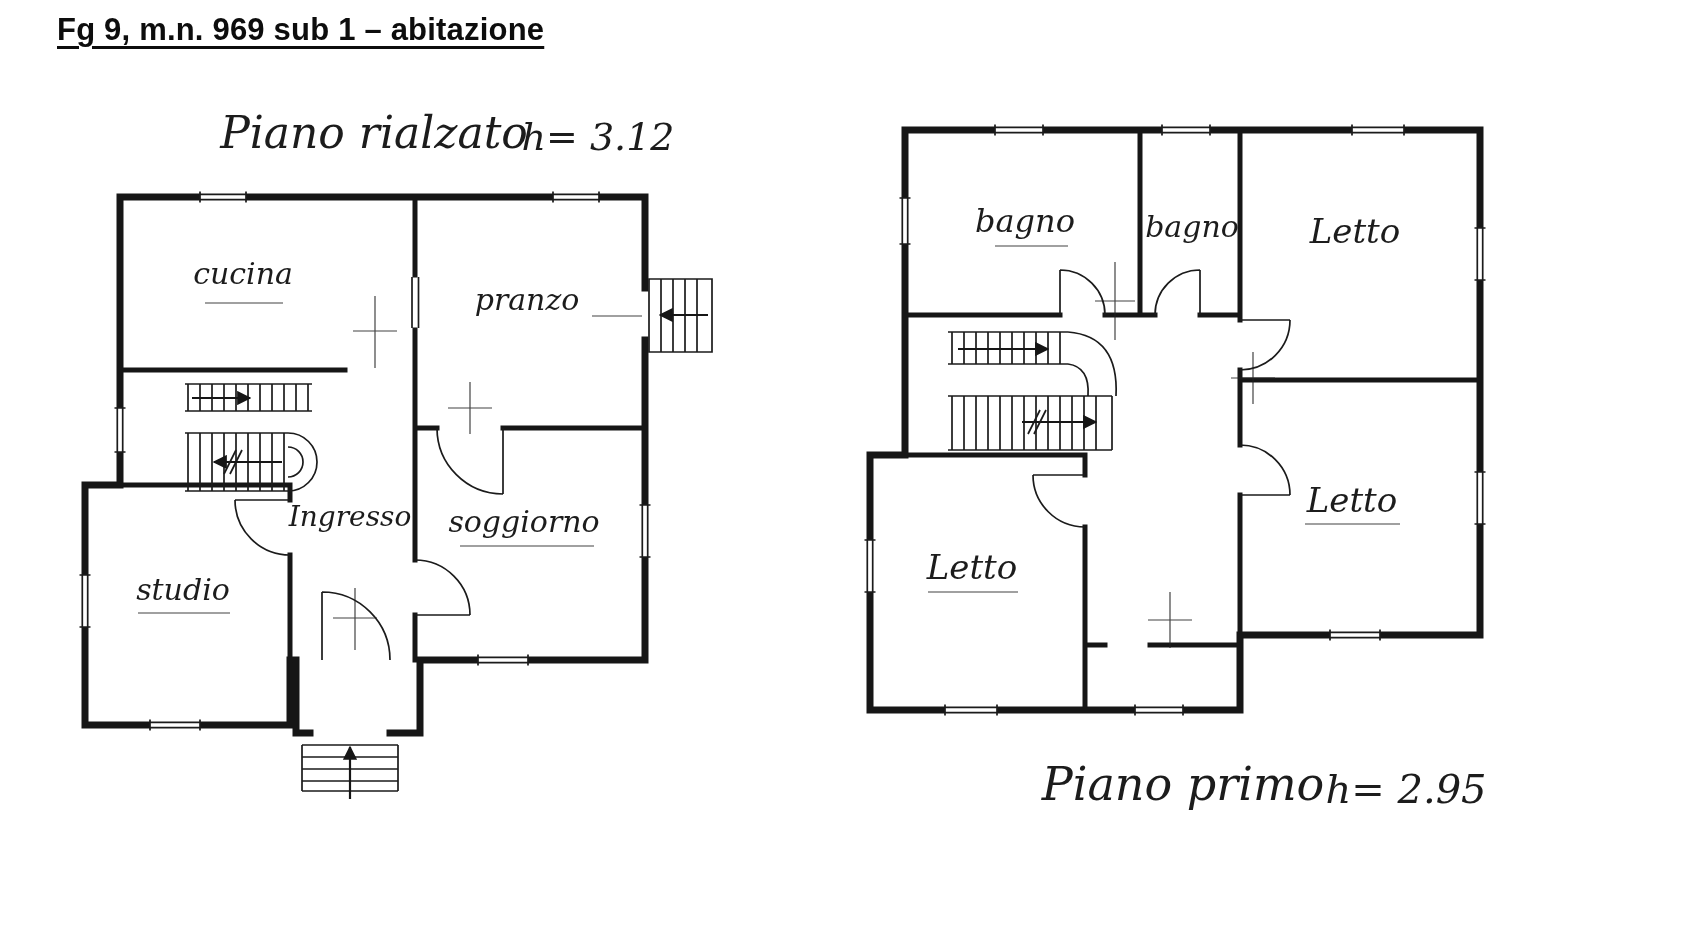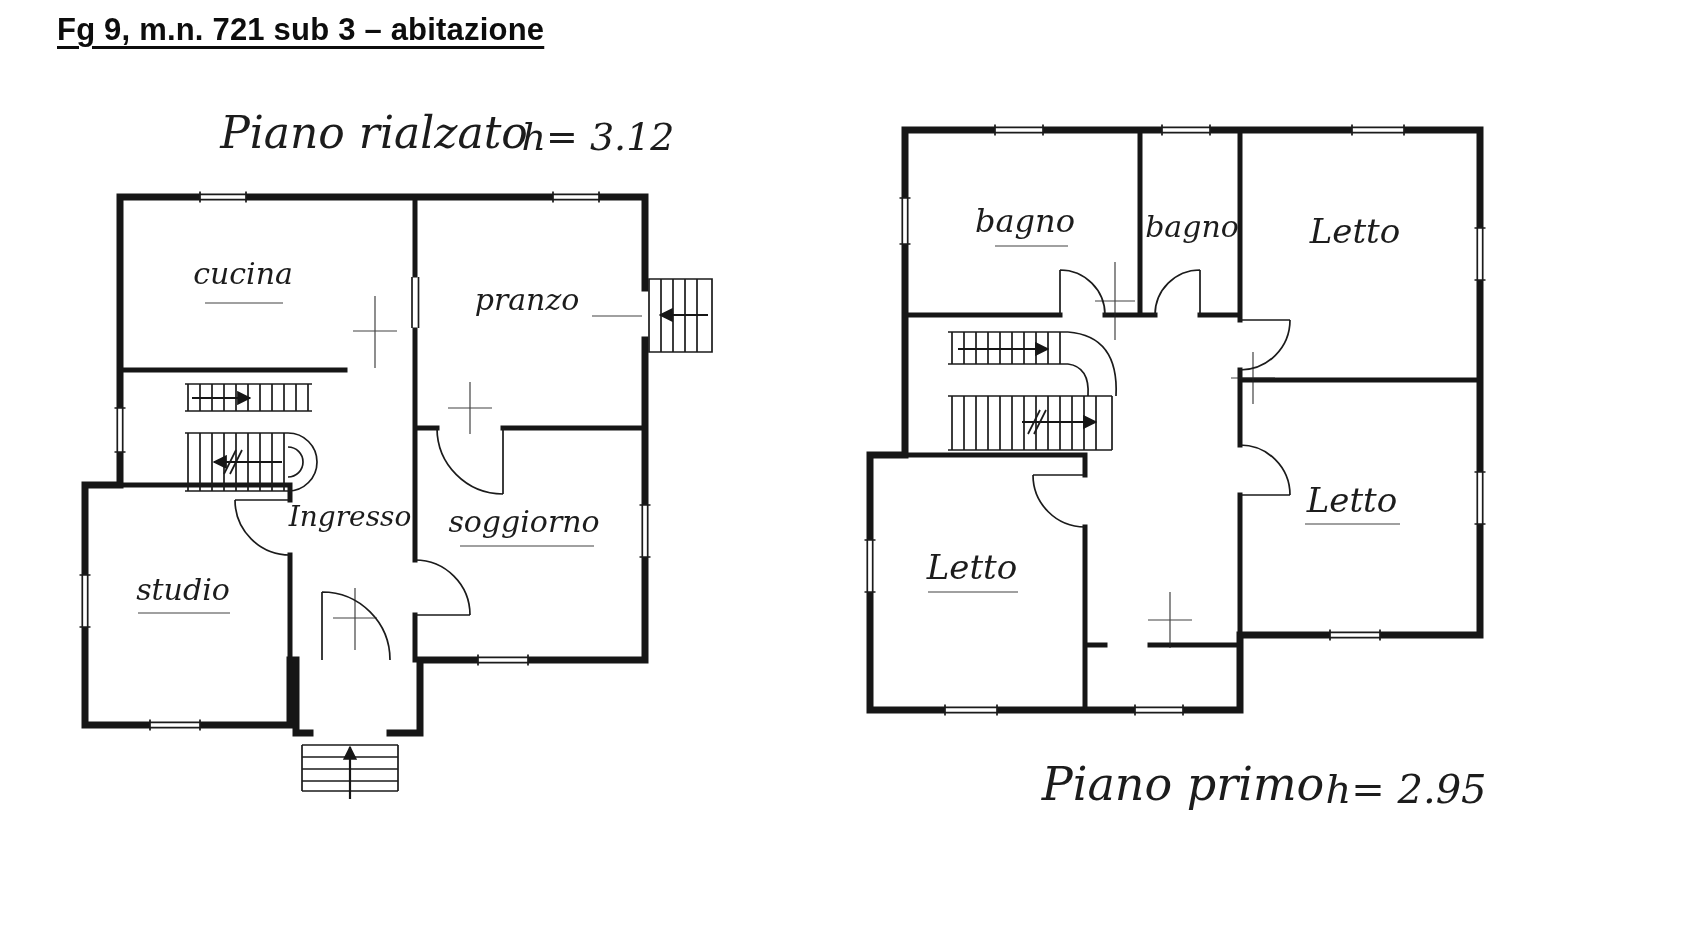--- a/index.html
+++ b/index.html
@@ -16,21 +16,21 @@
   .ar{stroke:#161616;stroke-width:2.2;fill:none;}
   .wb{fill:#ffffff;stroke:none;}
   .lbl{font-family:"DejaVu Serif",serif;font-style:italic;fill:#1c1c1c;text-anchor:middle;}
   .cap{font-family:"DejaVu Serif",serif;font-style:italic;fill:#1c1c1c;text-anchor:middle;}
 </style>
 </head>
 <body>
 
 <div class="stage">
 
-  <div class="doc-title">Fg 9, m.n. 721 sub 3 – abitazione</div>
+  <div class="doc-title">Fg 9, m.n. 969 sub 1 – abitazione</div>
 
   <svg width="1700" height="935" viewBox="0 0 1700 935">
     <defs>
       <marker id="arr" viewBox="0 0 10 10" refX="9" refY="5" markerWidth="6.5" markerHeight="6.5" orient="auto-start-reverse">
         <path d="M0,0 L10,5 L0,10 z" fill="#161616"></path>
       </marker>
     </defs>
 
     <g>
 

